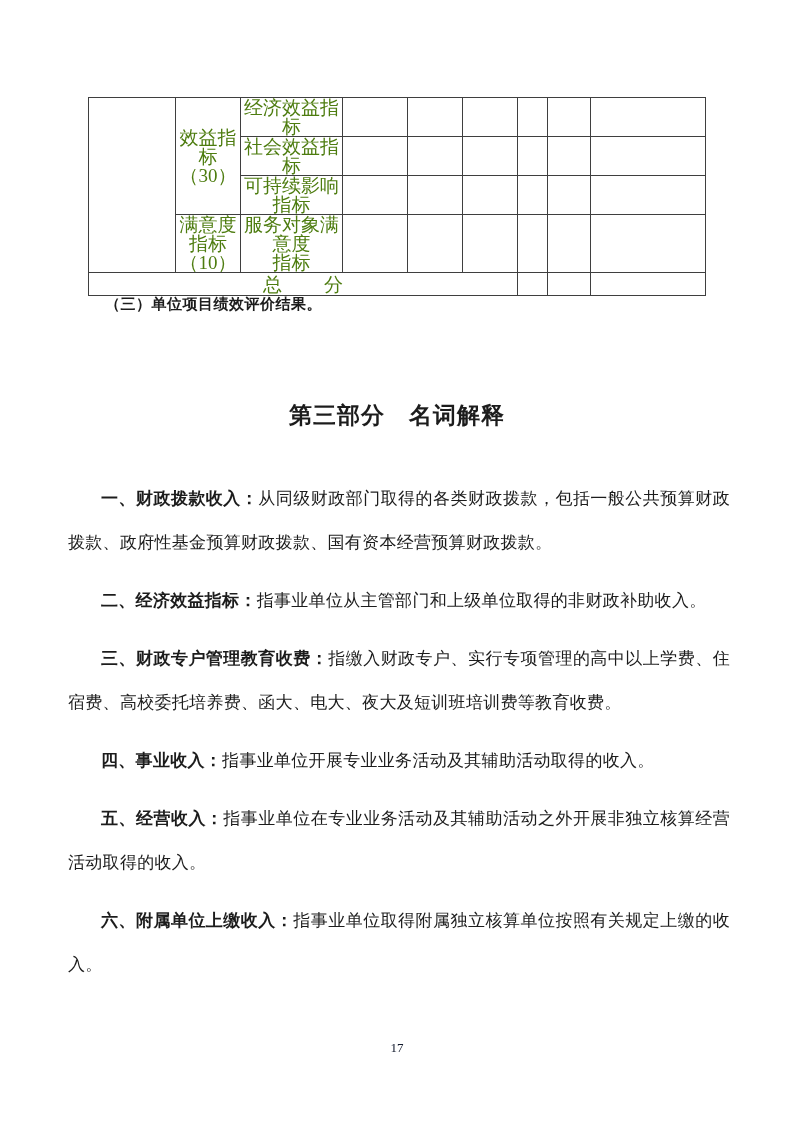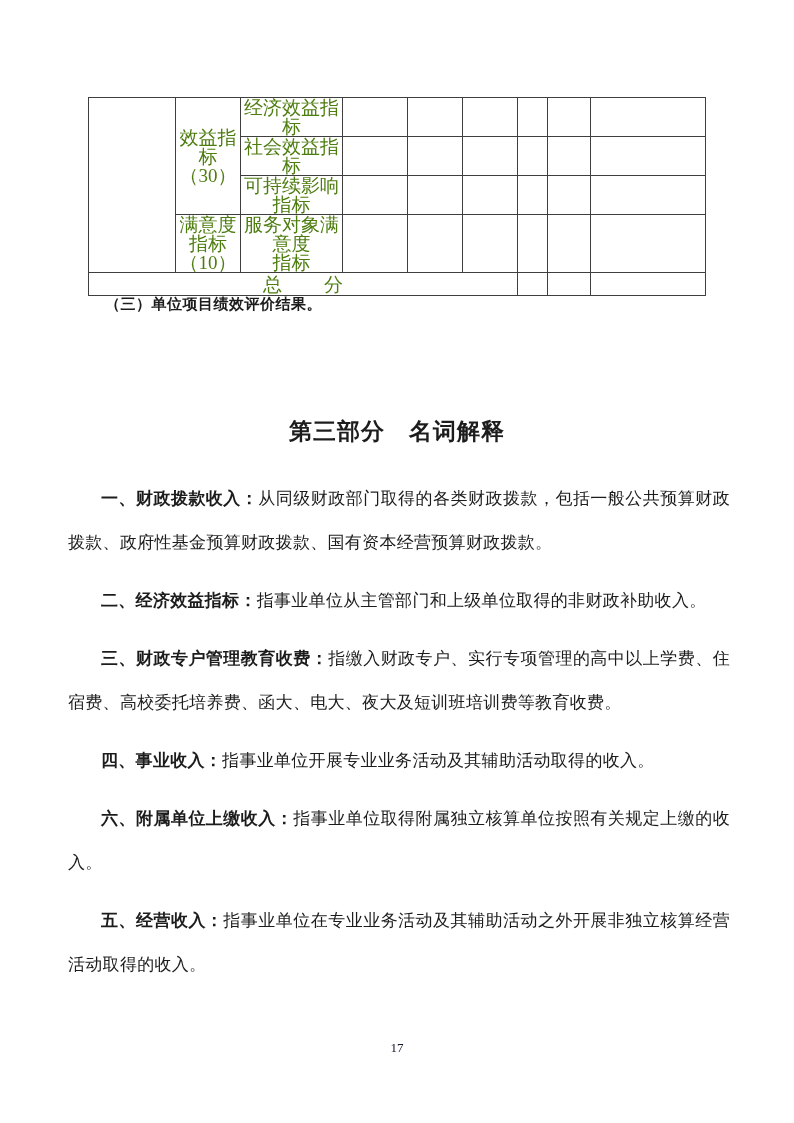--- a/index.html
+++ b/index.html
@@ -58,21 +58,21 @@
     left: 109px;
     top: 360px;
     font-size: 17px;
     letter-spacing: 0.5px;
     white-space: pre;
   }
   .part-title {
     position: absolute;
     left: 0;
     right: 0;
-    top: 416px;
+    top: 400px;
     text-align: center;
     font-size: 23px;
     font-weight: bold;
     letter-spacing: 1px;
     white-space: pre;
   }
 
   
   .defs {
     position: absolute;
@@ -195,22 +195,22 @@
     <p class="def">
       <span class="lead">二、经济效益指标：</span><span>指事业单位从主管部门和上级单位取得的非财政补助收入。</span>
     </p>
     <p class="def">
       <span class="lead">三、财政专户管理教育收费：</span><span>指缴入财政专户、实行专项管理的高中以上学费、住宿费、高校委托培养费、函大、电大、夜大及短训班培训费等教育收费。</span>
     </p>
     <p class="def">
       <span class="lead">四、事业收入：</span><span>指事业单位开展专业业务活动及其辅助活动取得的收入。</span>
     </p>
     <p class="def">
+      <span class="lead">五、经营收入：</span><span>指事业单位在专业业务活动及其辅助活动之外开展非独立核算经营活动取得的收入。</span>
+    </p>
+    <p class="def">
       <span class="lead">六、附属单位上缴收入：</span><span>指事业单位取得附属独立核算单位按照有关规定上缴的收入。</span>
     </p>
-    <p class="def">
-      <span class="lead">五、经营收入：</span><span>指事业单位在专业业务活动及其辅助活动之外开展非独立核算经营活动取得的收入。</span>
-    </p>
   </div>
 
   <div class="page-number">17</div>
 
 </div>
 
 </body></html>

